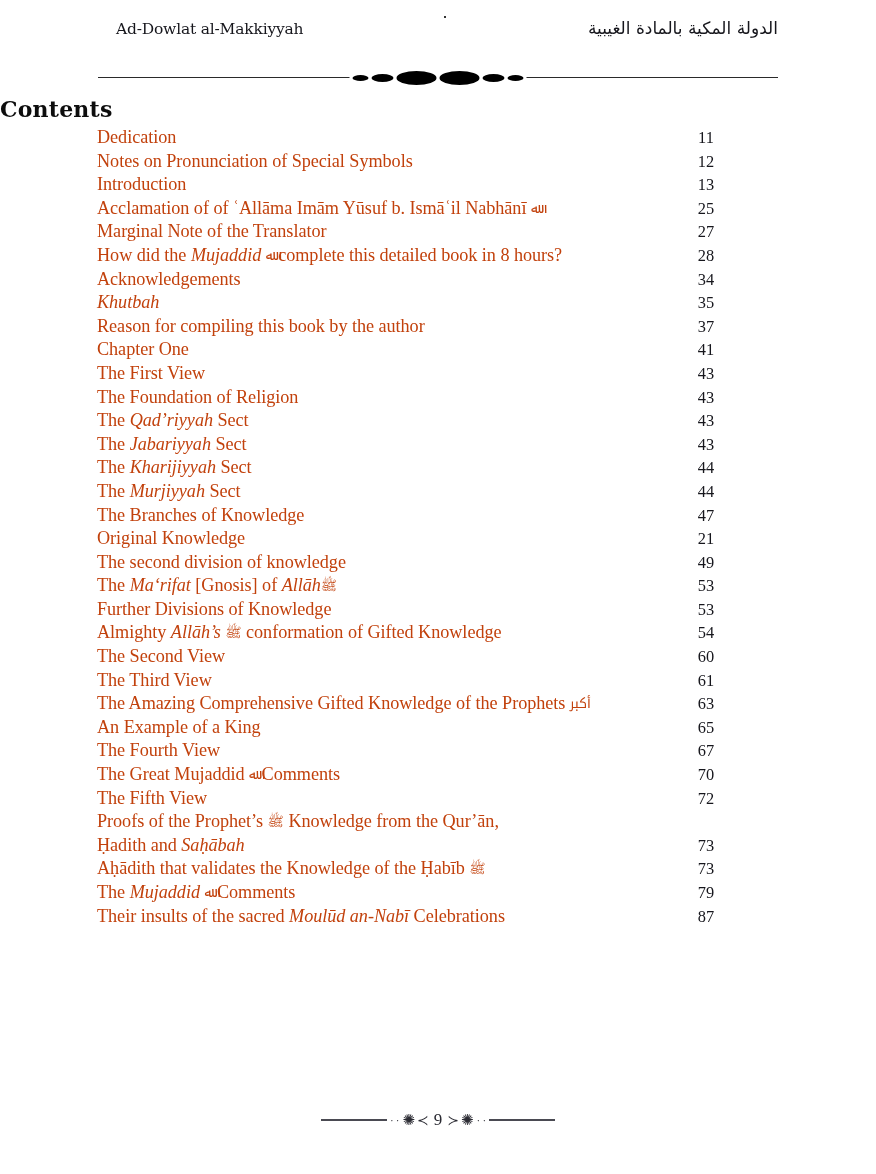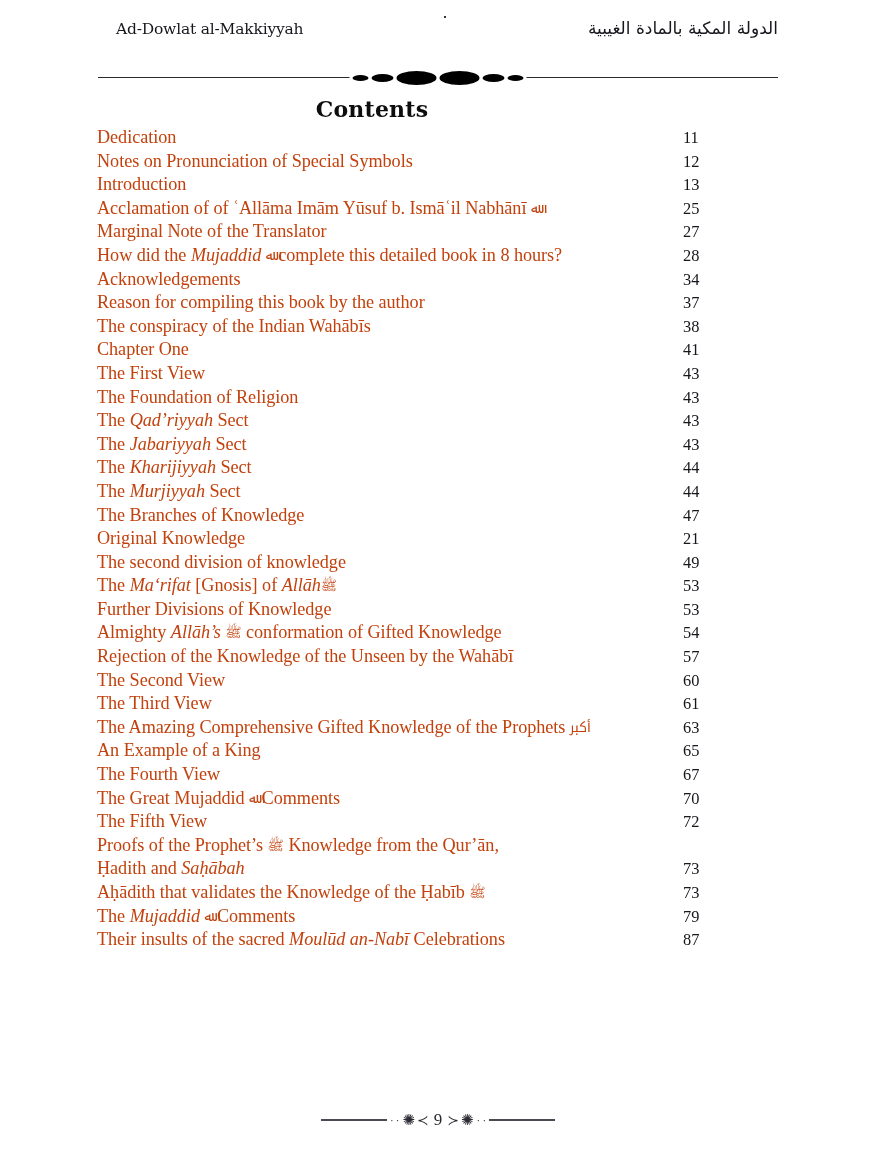--- a/index.html
+++ b/index.html
@@ -99,21 +99,21 @@
   .lens.s4 { width: 40px; height: 14px; }
   .lens.s5 { width: 22px; height: 8px; }
   .lens.s6 { width: 16px; height: 6px; }
 
   
   .contents-title {
     position: absolute;
     left: 0;
     top: 96px;
     width: 744px;
-    text-align: center;
+    text-align: left;
     font-family: "DejaVu Serif", "Liberation Serif", serif;
     font-weight: bold;
     font-size: 22px;
     letter-spacing: 0.2px;
     color: #0d0d0d;
   }
 
   
   .toc {
     position: absolute;
@@ -134,21 +134,21 @@
     color: #c2410c;
     white-space: pre-wrap;
     padding-right: 60px;
     letter-spacing: -0.05px;
   }
   .toc-page {
     position: absolute;
     right: 0px;
     top: 0px;
     width: 46px;
-    text-align: left;
+    text-align: center;
     font-size: 16.4px;
     line-height: 23.6px;
     font-variant-numeric: oldstyle-nums;
     color: #16161c;
   }
   
   .toc-row.multi .toc-page {
     top: auto;
     bottom: 0px;
   }
@@ -256,28 +256,28 @@
       </div>
       <div class="toc-row">
         <span class="toc-label">How did the <i>Mujaddid</i> <span class="hon">ﷲ</span> complete this detailed book in 8 hours?</span>
         <span class="toc-page">28</span>
       </div>
       <div class="toc-row">
         <span class="toc-label">Acknowledgements</span>
         <span class="toc-page">34</span>
       </div>
       <div class="toc-row">
+        <span class="toc-label"><i>Khutbah</i></span>
+        <span class="toc-page">35</span>
+      </div>
+      <div class="toc-row">
         <span class="toc-label">Reason for compiling this book by the author</span>
         <span class="toc-page">37</span>
       </div>
       <div class="toc-row">
-        <span class="toc-label">The conspiracy of the Indian Wahābīs</span>
-        <span class="toc-page">38</span>
-      </div>
-      <div class="toc-row">
         <span class="toc-label">Chapter One</span>
         <span class="toc-page">41</span>
       </div>
       <div class="toc-row">
         <span class="toc-label">The First View</span>
         <span class="toc-page">43</span>
       </div>
       <div class="toc-row">
         <span class="toc-label">The Foundation of Religion</span>
         <span class="toc-page">43</span>
@@ -314,24 +314,20 @@
         <span class="toc-label">The <i>Ma‘rifat</i> [Gnosis] of <i>Allāh</i><span class="hon">ﷺ</span></span>
         <span class="toc-page">53</span>
       </div>
       <div class="toc-row">
         <span class="toc-label">Further Divisions of Knowledge</span>
         <span class="toc-page">53</span>
       </div>
       <div class="toc-row">
         <span class="toc-label">Almighty <i>Allāh’s</i> <span class="hon">ﷺ</span> conformation of Gifted Knowledge</span>
         <span class="toc-page">54</span>
-      </div>
-      <div class="toc-row">
-        <span class="toc-label">Rejection of the Knowledge of the Unseen by the Wahābī</span>
-        <span class="toc-page">57</span>
       </div>
       <div class="toc-row">
         <span class="toc-label">The Second View</span>
         <span class="toc-page">60</span>
       </div>
       <div class="toc-row">
         <span class="toc-label">The Third View</span>
         <span class="toc-page">61</span>
       </div>
       <div class="toc-row">

